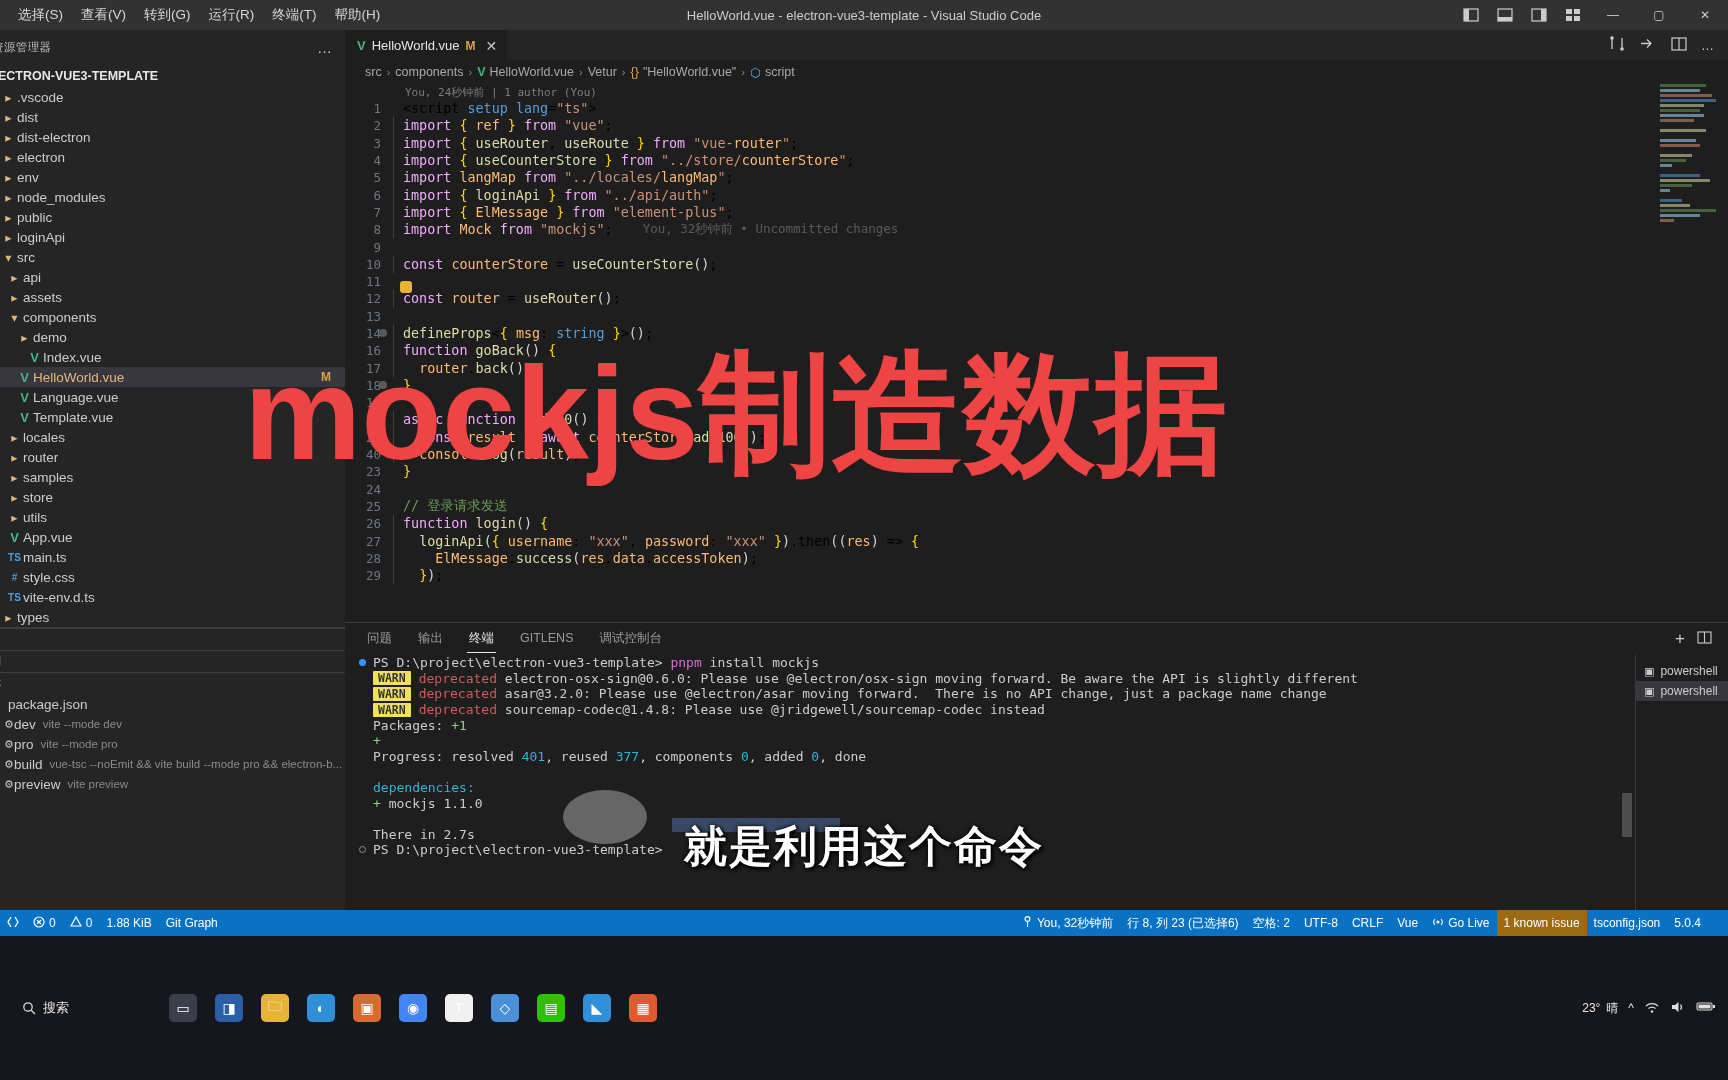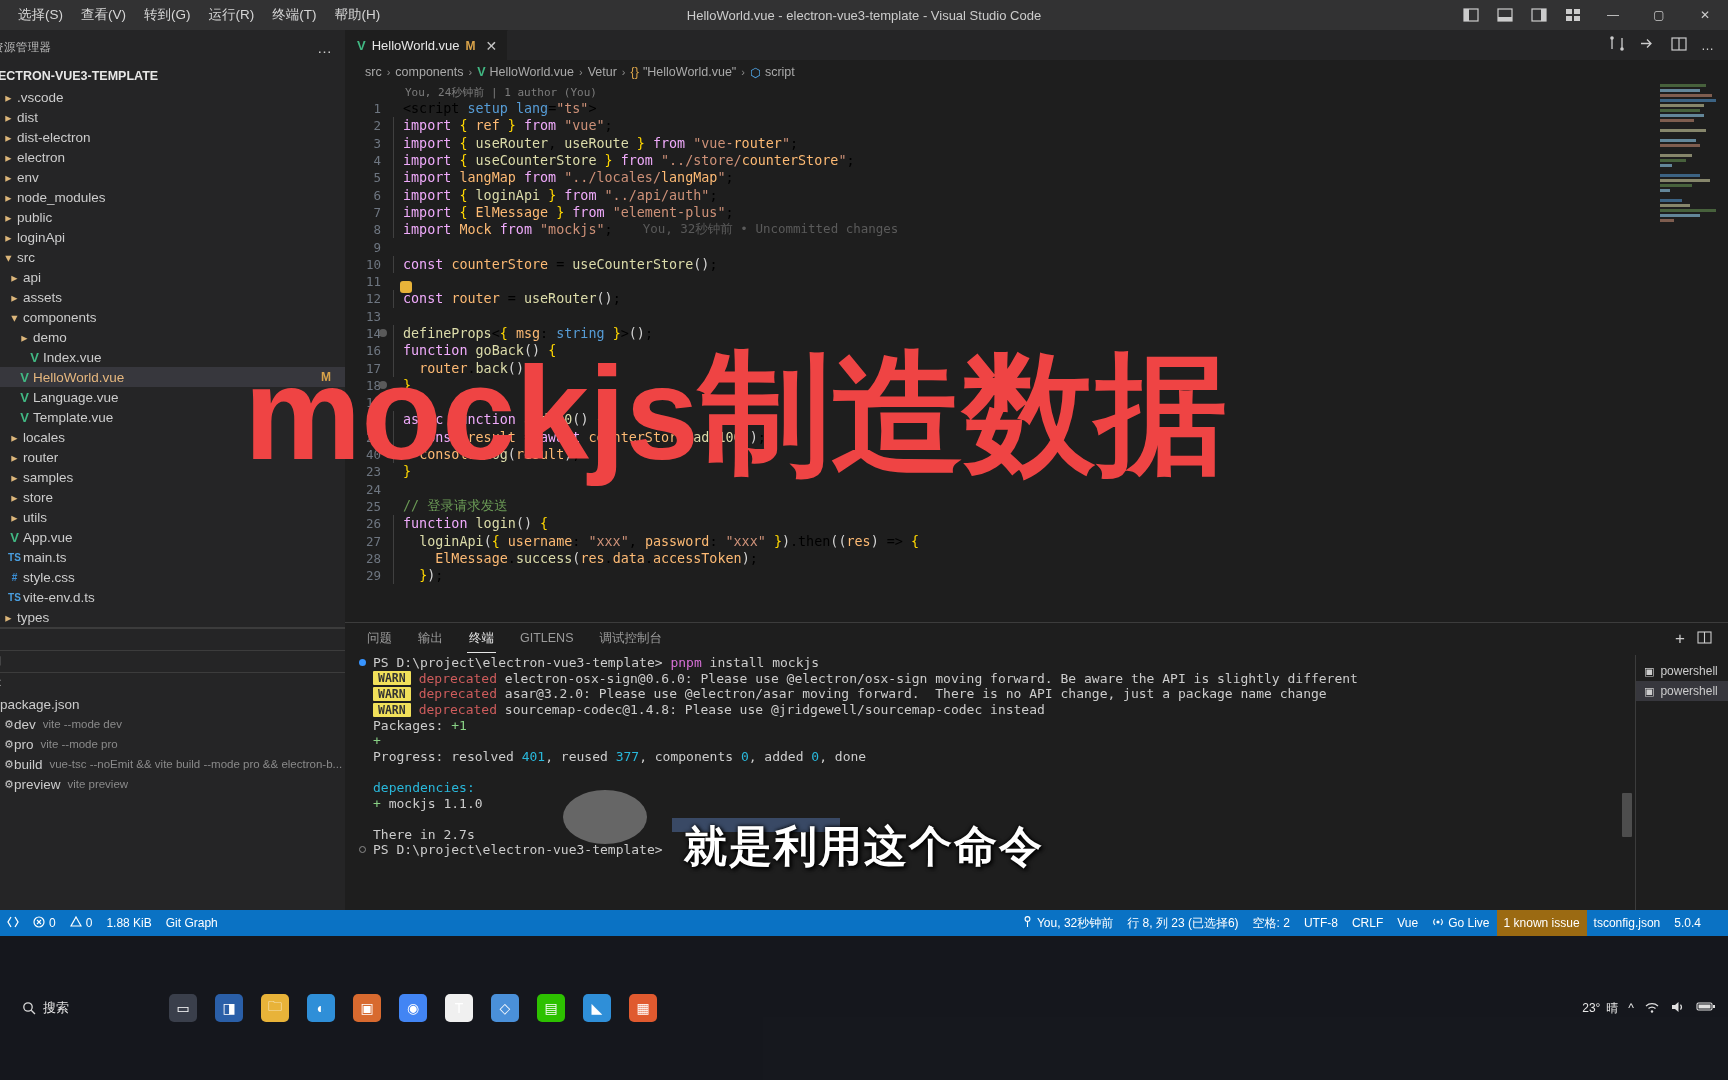--- a/index.html
+++ b/index.html
@@ -452,21 +452,21 @@
         </div>
       </div>
     <div class="tree-line"></div>
     <div class="sb-empty-bar"></div>
     <div class="sb-section">
       <span style="margin-left:-24px">大纲</span>
     </div>
     <div class="sb-section" style="border-top:1px solid #3c3c3c">
       <span style="margin-left:-24px">脚本</span>
     </div>
-    <div class="row" style="padding-left:0">
+    <div class="row" style="padding-left:8px">
       <span class="lbl">package.json</span>
     </div>
     <div id="scripts">
         <div class="script-row">
           <span style="display:inline-block;width:4px"></span>
           <span class="ico" style="color:#cccccc;font-size:11px">⚙</span>
           <span class="sname">dev</span>
           <span class="scmd">vite --mode dev</span>
         </div>
         <div class="script-row">

